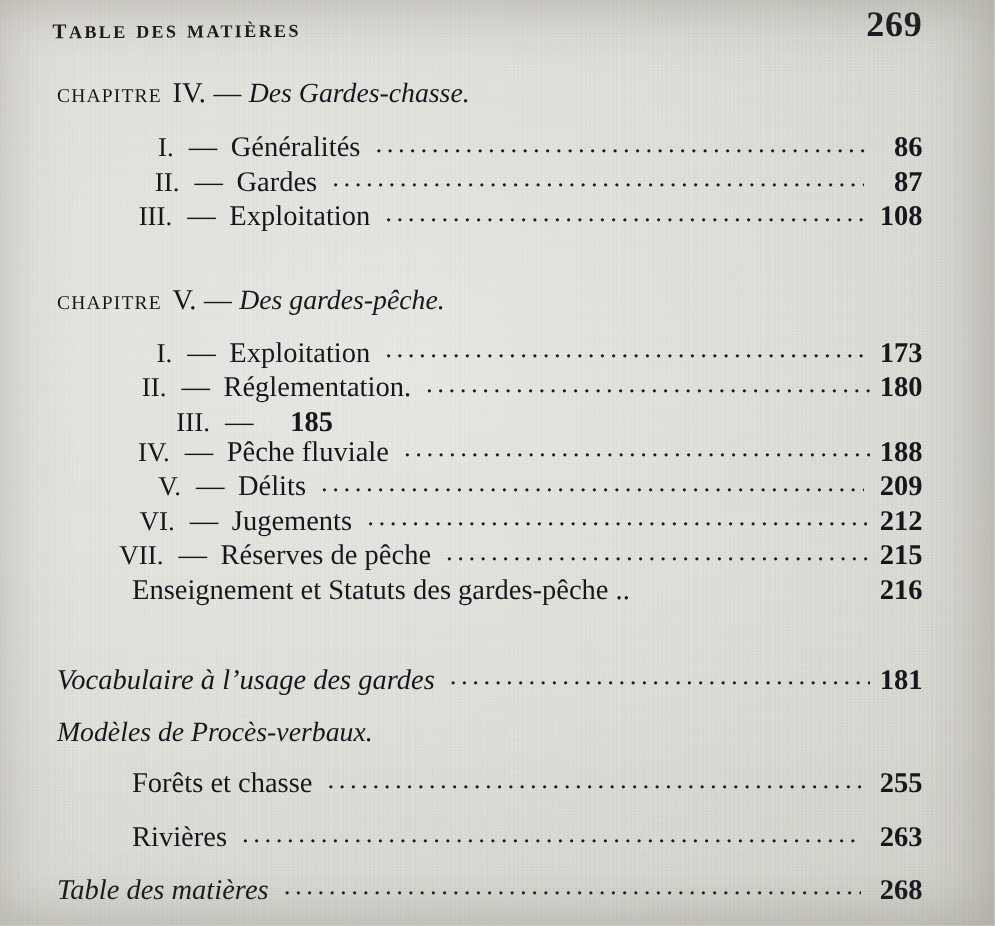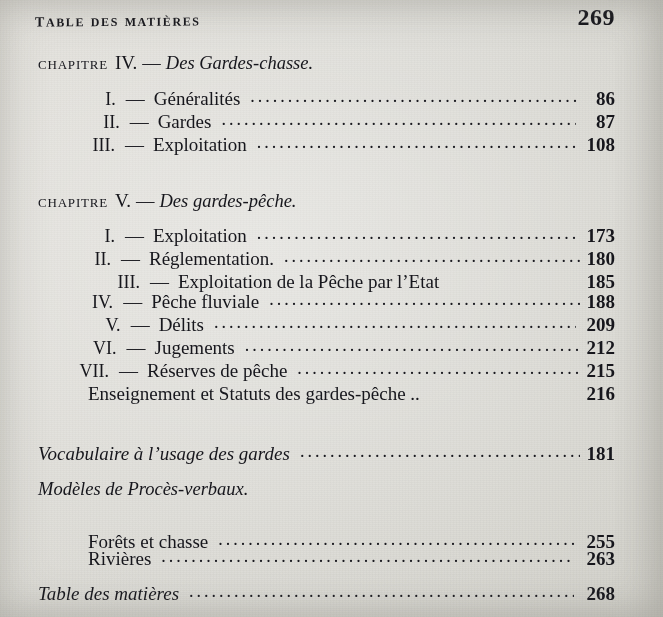--- a/index.html
+++ b/index.html
@@ -139,21 +139,20 @@
     <span class="rn">II.</span>
     <span class="emd">—</span>
     <span class="lbl">Réglementation.</span>
     <span class="lead"></span>
     <span class="pg">180</span>
   </div>
 
   <div class="row nolead" style="top:271px;left:68px;right:48px;">
     <span class="rn">III.</span>
     <span class="emd">—</span>
-    <span class="lbl">Exploitation de la Pêche par l’Etat</span>
 
     <span class="pg">185</span>
   </div>
 
   <div class="row" style="top:291px;left:68px;right:48px;">
     <span class="rn">IV.</span>
     <span class="emd">—</span>
     <span class="lbl">Pêche fluviale</span>
     <span class="lead"></span>
     <span class="pg">188</span>
@@ -193,21 +192,21 @@
   <div class="row" style="top:443px;left:38px;right:48px;">
     <span class="lbl ital" style="font-size:19px;">Vocabulaire à l’usage des gardes</span>
     <span class="lead"></span>
     <span class="pg">181</span>
   </div>
 
   <div class="chap" style="top:479px;">
     <span class="ttl">Modèles de Procès-verbaux.</span>
   </div>
 
-  <div class="row" style="top:531px;left:88px;right:48px;">
+  <div class="row" style="top:512px;left:88px;right:48px;">
     <span class="lbl">Forêts et chasse</span>
     <span class="lead"></span>
     <span class="pg">255</span>
   </div>
 
   <div class="row" style="top:532px;left:88px;right:48px;margin-top:16px;">
     <span class="lbl">Rivières</span>
     <span class="lead"></span>
     <span class="pg">263</span>
   </div>

